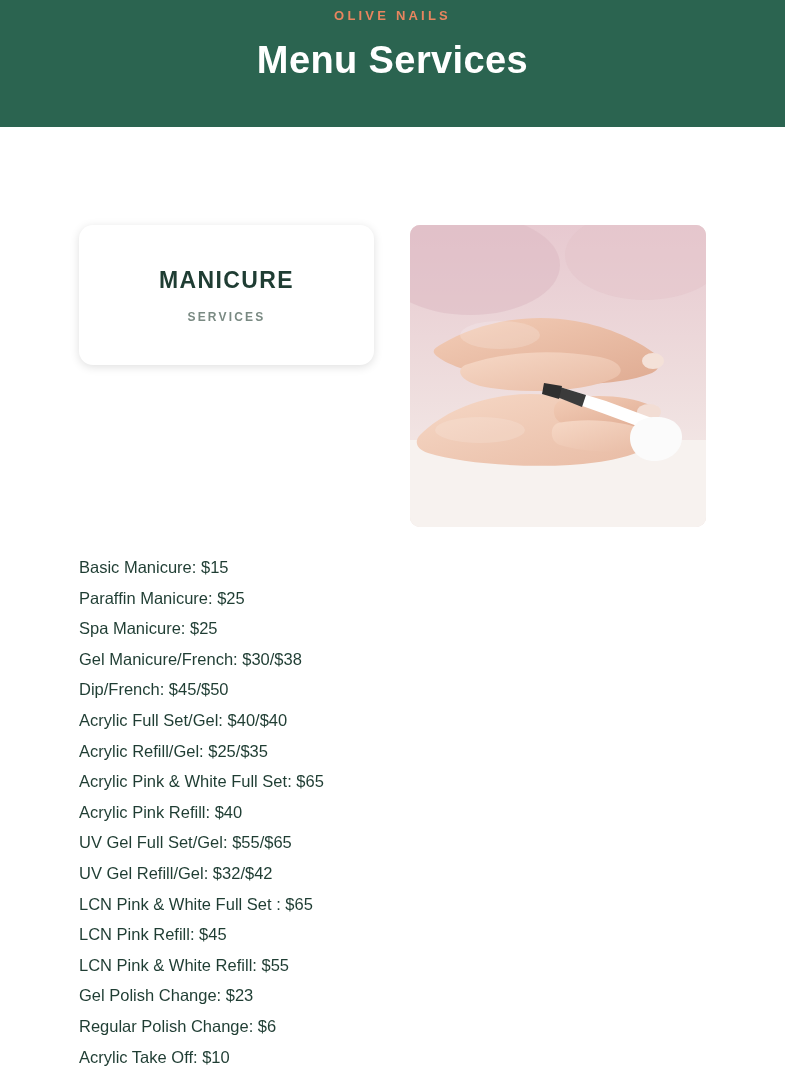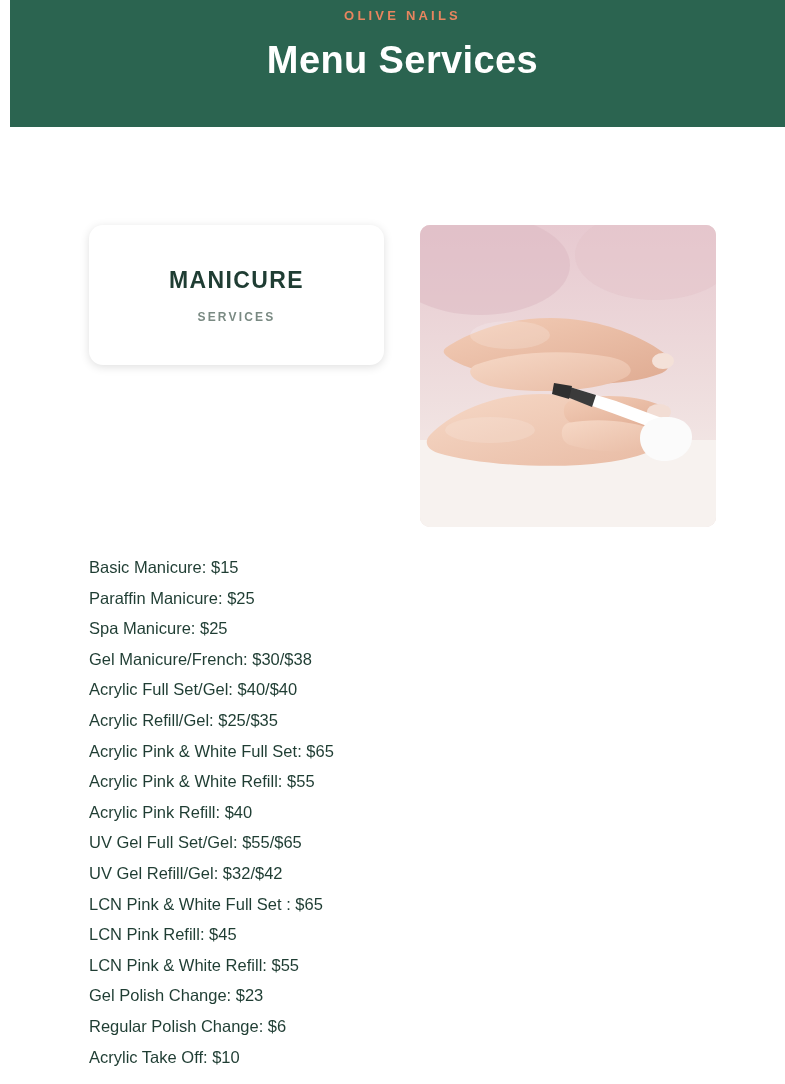--- a/index.html
+++ b/index.html
@@ -8,21 +8,20 @@
     height: 1084px;
     background: #ffffff;
     font-family: "Liberation Sans", sans-serif;
     overflow: hidden;
   }
   .page {
     position: relative;
     width: 785px;
     height: 1084px;
     background: #ffffff;
-    padding-left: 10px;
   }
 
   
   .header {
     width: 785px;
     height: 127px;
     background: #2b6450;
     display: flex;
     flex-direction: column;
     align-items: center;
@@ -169,24 +168,24 @@
         <ellipse cx="90" cy="110" rx="40" ry="14" fill="#ffffff" opacity="0.18"></ellipse>
         <ellipse cx="70" cy="205" rx="45" ry="13" fill="#ffffff" opacity="0.15"></ellipse>
       </svg>
     </div>
 
     <div class="list">
       <div class="list-item">Basic Manicure: $15</div>
       <div class="list-item">Paraffin Manicure: $25</div>
       <div class="list-item">Spa Manicure: $25</div>
       <div class="list-item">Gel Manicure/French: $30/$38</div>
+      <div class="list-item">Dip/French: $45/$50</div>
       <div class="list-item">Acrylic Full Set/Gel: $40/$40</div>
       <div class="list-item">Acrylic Refill/Gel: $25/$35</div>
       <div class="list-item">Acrylic Pink &amp; White Full Set: $65</div>
-      <div class="list-item">Acrylic Pink &amp; White Refill: $55</div>
       <div class="list-item">Acrylic Pink Refill: $40</div>
       <div class="list-item">UV Gel Full Set/Gel: $55/$65</div>
       <div class="list-item">UV Gel Refill/Gel: $32/$42</div>
       <div class="list-item">LCN Pink &amp; White Full Set : $65</div>
       <div class="list-item">LCN Pink Refill: $45</div>
       <div class="list-item">LCN Pink &amp; White Refill: $55</div>
       <div class="list-item">Gel Polish Change: $23</div>
       <div class="list-item">Regular Polish Change: $6</div>
       <div class="list-item">Acrylic Take Off: $10</div>
     </div>

